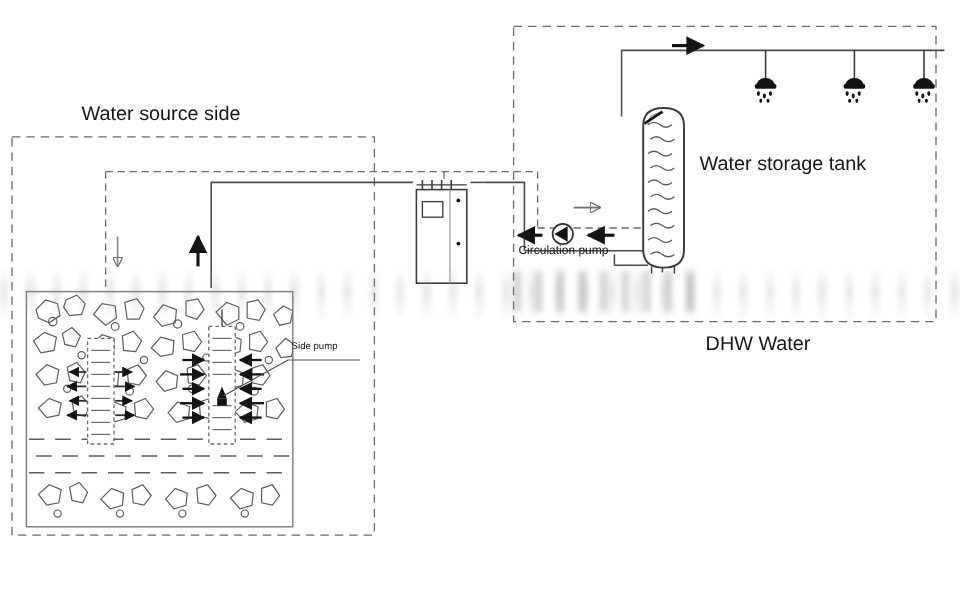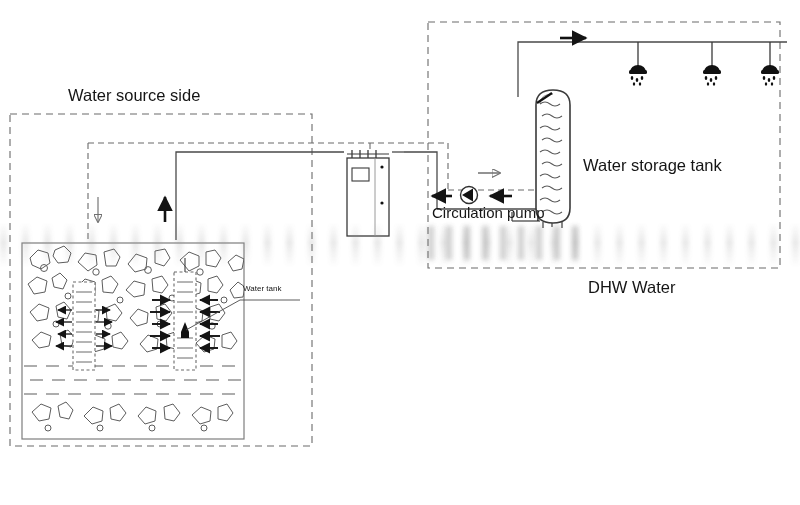--- a/index.html
+++ b/index.html
@@ -2,23 +2,23 @@
 <html><head>
 <meta charset="utf-8">
 <style>
   html,body{margin:0;padding:0;background:#ffffff;}
   body{width:800px;height:505px;overflow:hidden;
        font-family:"Liberation Sans","DejaVu Sans",sans-serif;color:#1a1a1a;}
   #stage{position:relative;width:800px;height:505px;background:#fff;border-radius:30px;}
   svg#diagram{position:absolute;left:0;top:0;width:800px;height:505px;display:block;}
   .lbl{position:absolute;white-space:nowrap;line-height:1;color:#151515;}
   #lbl-water-source{left:68px;top:87px;font-size:16.5px;}
-  #lbl-tank{left:583px;top:129px;font-size:16.5px;margin-top:28px;}
+  #lbl-tank{left:583px;top:129px;font-size:16.5px;}
   #lbl-dhw{left:588px;top:279px;font-size:16.5px;}
-  #lbl-circ{left:432px;top:205px;font-size:15px;}
+  #lbl-circ{left:432px;top:205px;font-size:10px;}
   #lbl-waterpump{left:243px;top:285px;font-size:8px;}
   #lbl-caption{left:362px;top:468px;font-size:15.5px;}
   #watermark{position:absolute;left:283px;top:232px;font-size:30px;
              color:#b9b9b9;letter-spacing:.2px;white-space:nowrap;
              font-family:"Liberation Sans","DejaVu Sans",sans-serif;}
   #smudge{position:absolute;left:0px;top:222px;width:800px;height:46px;
           pointer-events:none;
           background:
             repeating-linear-gradient(90deg,
               rgba(150,150,150,0.30) 0px, rgba(150,150,150,0.30) 7px,
@@ -344,20 +344,20 @@
   </svg>
 
   <div class="lbl" id="lbl-water-source">Water source side</div>
 
   <div class="lbl" id="lbl-tank">Water storage tank</div>
 
   <div class="lbl" id="lbl-dhw">DHW Water</div>
 
   <div class="lbl" id="lbl-circ">Circulation pump</div>
 
-  <div class="lbl" id="lbl-waterpump">Water tank</div>
+  <div class="lbl" id="lbl-waterpump">Side pump</div>
 
 
   <div id="smudge"></div>
   <div id="smudge2"></div>
 
 
 </div>
 
 </body></html>

